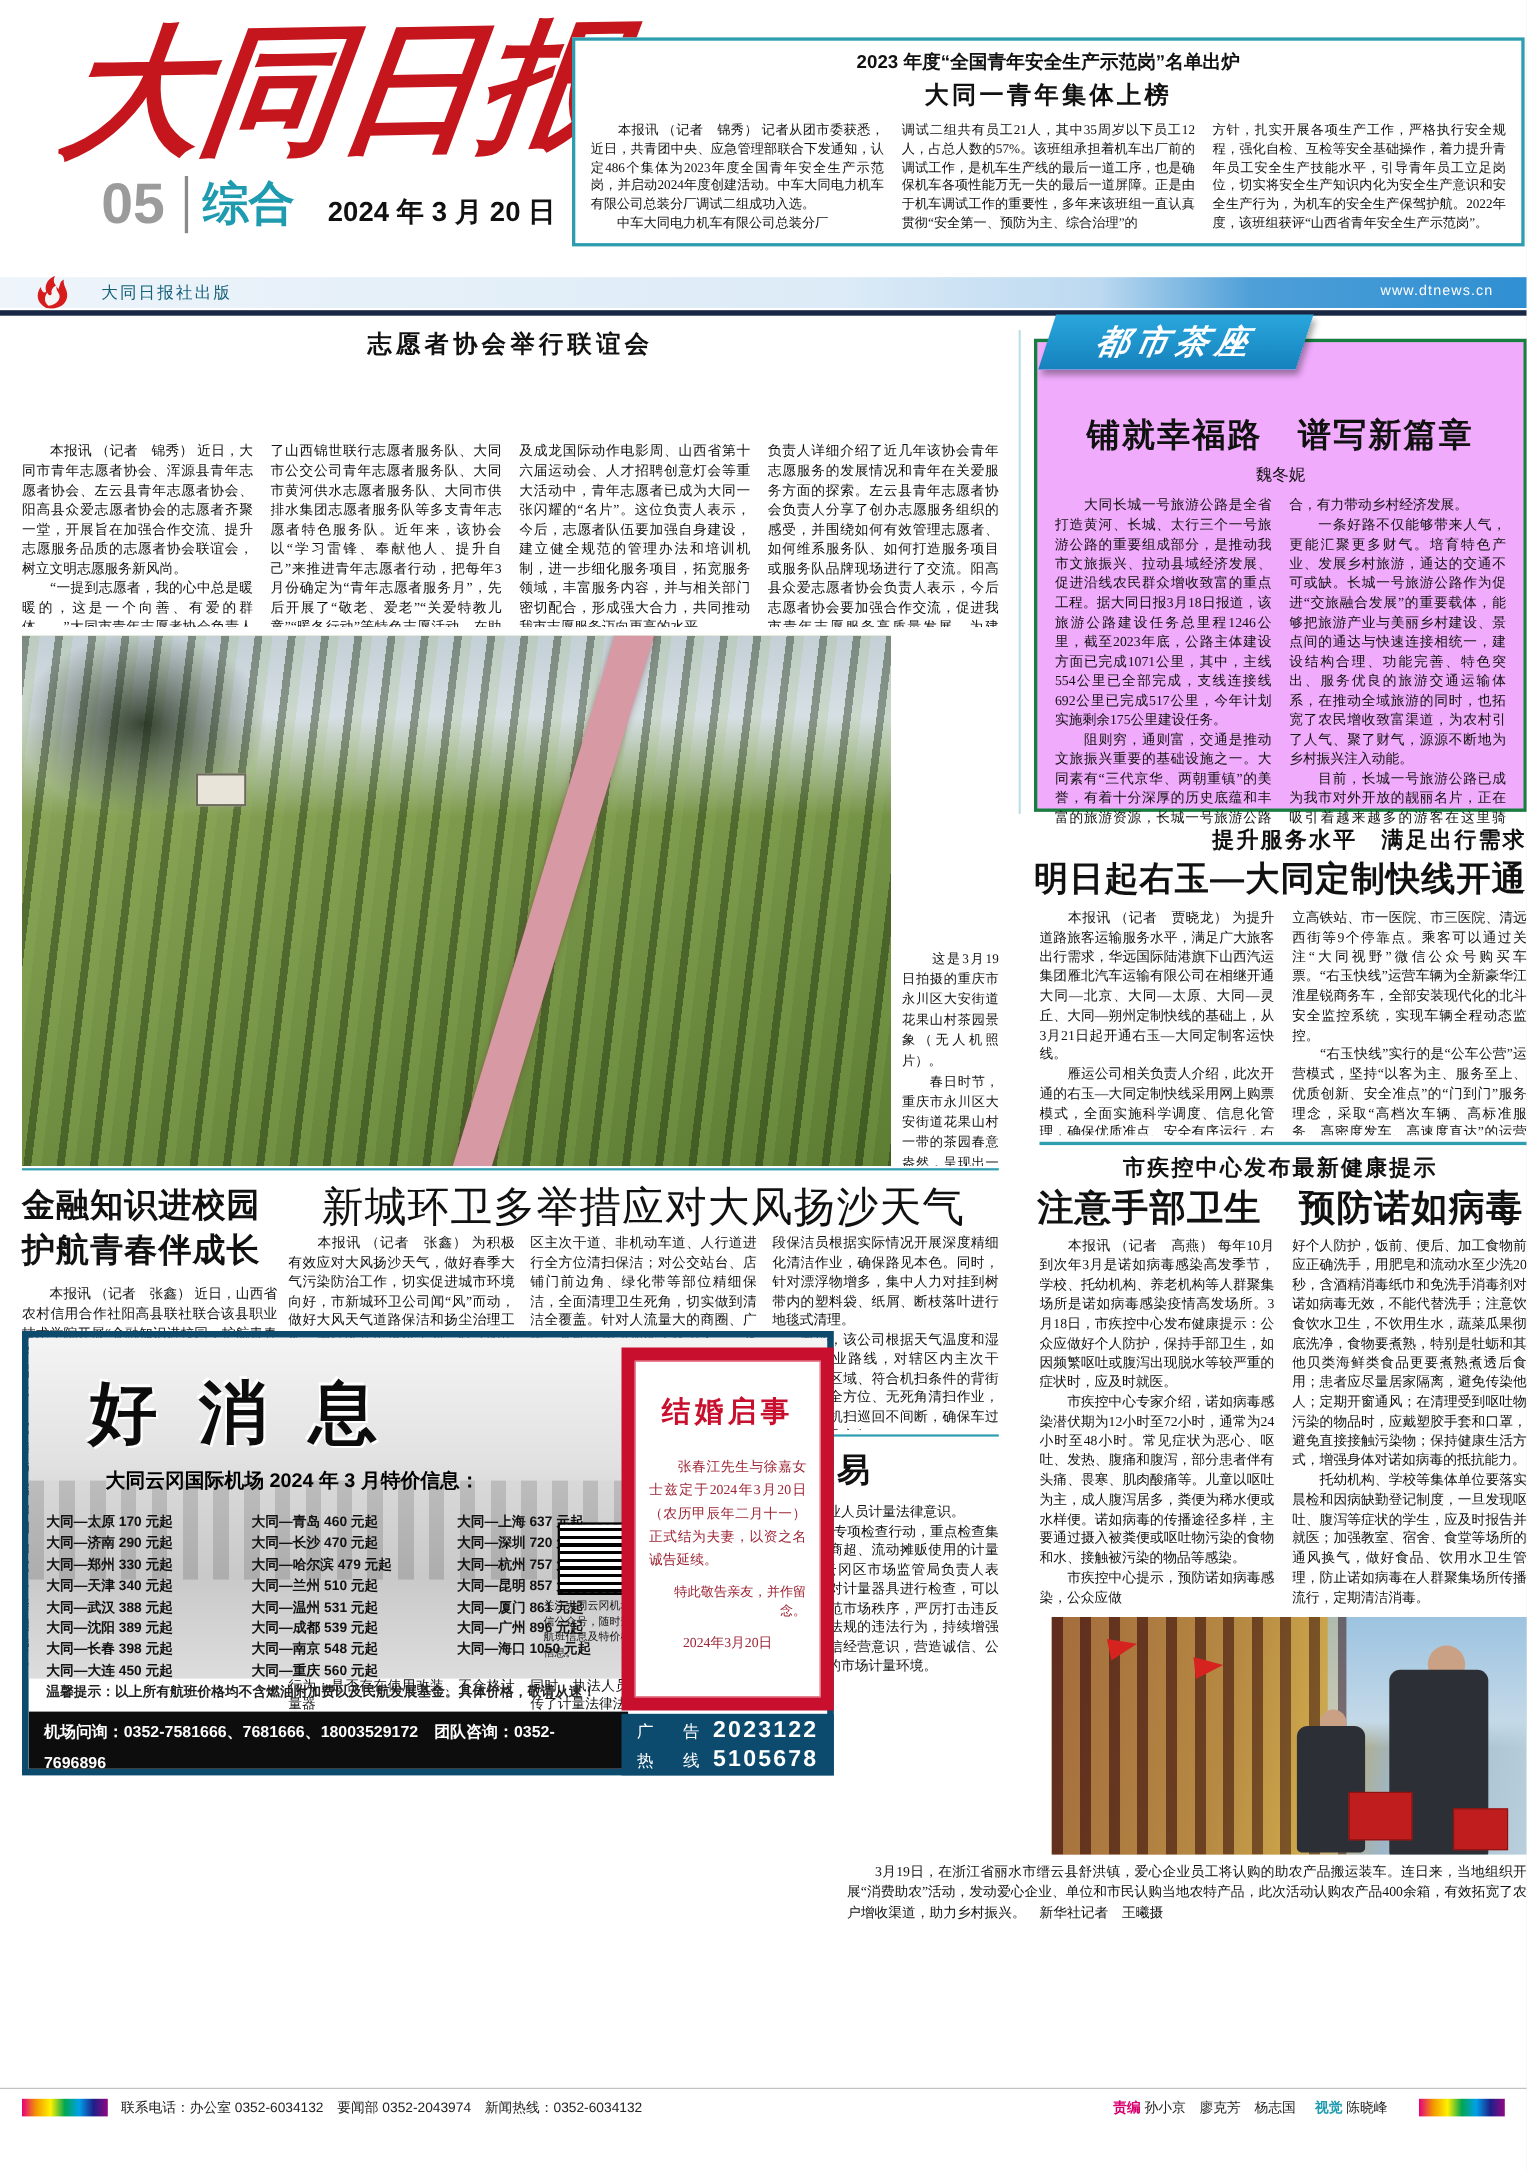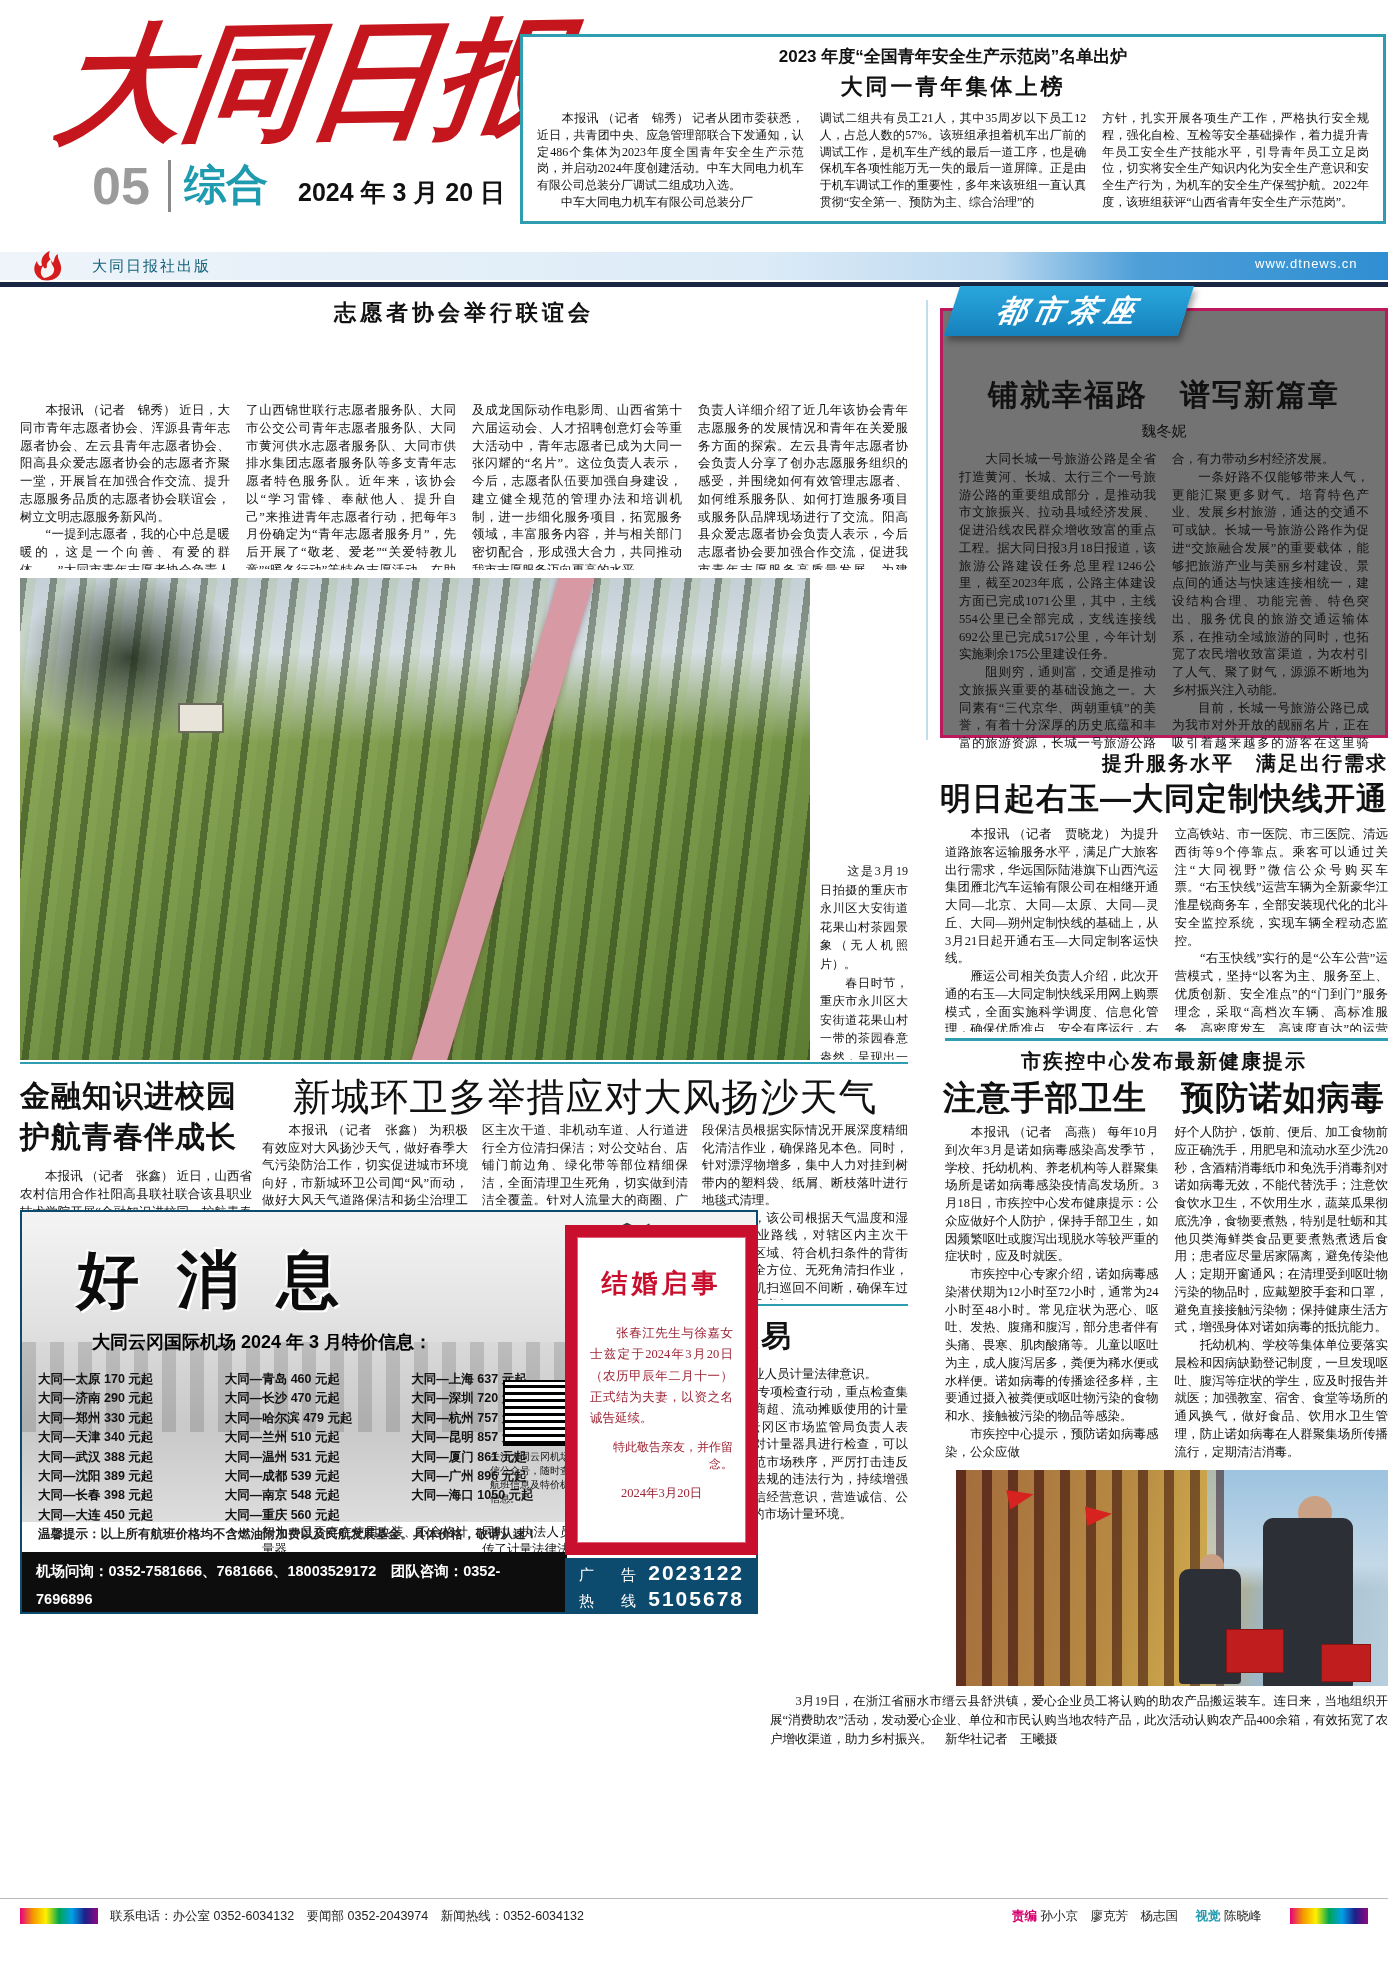--- a/index.html
+++ b/index.html
@@ -45,22 +45,22 @@
     background:repeating-linear-gradient(97deg,rgba(25,45,12,0.42) 0 7px,rgba(150,185,95,0.18) 7px 16px,transparent 16px 30px);}
   .tea-sky{position:absolute;left:0;top:0;width:100%;height:34%;
     background:linear-gradient(180deg,#c4cfd6 0%,#d6dfe4 45%,rgba(214,223,228,0) 100%);}
   .tea-forest{position:absolute;left:-40px;top:-30px;width:300px;height:220px;
     background:radial-gradient(closest-side,rgba(28,42,22,0.85),rgba(28,42,22,0) 75%);}
   .tea-path{position:absolute;left:58%;top:-12%;width:34px;height:135%;background:#d79aa4;
     transform:rotate(17deg);box-shadow:0 0 6px rgba(120,60,60,.5);}
   .tea-pav{position:absolute;left:20%;top:26%;width:42px;height:26px;background:#e8e4da;border:2px solid #6b6b5a;}
   .tea-caption{left:820px;top:862px;width:88px;height:198px;font-size:12px;line-height:1.55;overflow:hidden;}
   
-  .chazuo{left:940px;top:308px;width:448px;height:430px;border:3px solid #be185d;box-sizing:border-box;
-    background:#737373;padding:64px 16px 10px 16px;}
+  .chazuo{left:940px;top:308px;width:448px;height:430px;border:3px solid #15803d;box-sizing:border-box;
+    background:#f0abfc;padding:64px 16px 10px 16px;}
   .banner{left:952px;top:286px;width:234px;height:50px;background:linear-gradient(180deg,#2aa7dd,#1581bd);
     transform:skewX(-18deg);box-shadow:4px 5px 6px rgba(0,0,0,.35);display:flex;align-items:center;justify-content:center;}
   .banner span{transform:skewX(8deg);color:#fff;font-weight:900;font-style:italic;font-size:30px;letter-spacing:6px;}
   .chazuo .hl{text-align:center;font-size:30px;font-weight:900;letter-spacing:2px;}
   .chazuo .author{text-align:center;font-size:15px;margin-top:6px;}
   .chazuo .cols{margin-top:10px;height:300px;}
   
   .kx-kick{left:940px;top:750px;width:448px;text-align:right;font-size:20px;font-weight:bold;letter-spacing:2px;}
   .kx-hl{left:940px;top:778px;width:448px;text-align:center;font-size:31px;font-weight:900;letter-spacing:1px;}
   .kx-cols{left:945px;top:826px;width:443px;height:206px;}
@@ -95,21 +95,21 @@
   .jr-hl{left:20px;top:1076px;width:232px;font-size:30px;font-weight:900;line-height:1.35;letter-spacing:1px;}
   .jr-body{left:20px;top:1168px;width:232px;height:388px;}
   .hw-hl{left:262px;top:1072px;width:646px;text-align:center;font-size:38px;font-weight:400;letter-spacing:1px;}
   .hw-cols{left:262px;top:1122px;width:646px;height:178px;}
   .tealrule3{left:262px;top:1304px;width:646px;height:2px;background:#2e9db0;}
   .jl-hl{left:262px;top:1316px;width:646px;text-align:center;font-size:30px;font-weight:900;letter-spacing:2px;}
   .jl-cols{left:262px;top:1366px;width:646px;height:190px;}
   .col-body3{display:flex;gap:14px;}
   .col-body3>div{flex:1;font-size:12.5px;line-height:1.4;overflow:hidden;}
   
-  .ad{left:20px;top:1210px;width:738px;height:404px;box-sizing:border-box;border:2px solid #0c4a6e;overflow:hidden;}
+  .ad{left:20px;top:1210px;width:738px;height:404px;box-sizing:border-box;border:6px solid #0c4a6e;overflow:hidden;}
   .ad-photo{position:absolute;left:0;top:0;width:100%;height:310px;
     background:linear-gradient(180deg,#f4f4f4 0%,#e2e2e2 35%,#c9c9c9 70%,#dddddd 100%);}
   .ad-terminal{position:absolute;left:0;top:130px;width:100%;height:90px;
     background:repeating-linear-gradient(90deg,rgba(90,90,90,.25) 0 14px,rgba(200,200,200,.2) 14px 28px);}
   .ad-title{position:absolute;left:55px;top:26px;font-size:62px;font-weight:900;color:#0c0c0c;
     letter-spacing:38px;text-shadow:2px 2px 0 #fff,-2px -2px 0 #fff;}
   .ad-plane{position:absolute;right:30px;top:-22px;font-size:150px;color:#3a3f45;
     transform:rotate(-28deg);font-family:"DejaVu Sans",sans-serif;line-height:1;}
   .ad-sub{position:absolute;left:70px;top:118px;font-size:18px;font-weight:bold;color:#000;}
   .ad-grid{position:absolute;left:16px;top:158px;width:560px;display:flex;}

